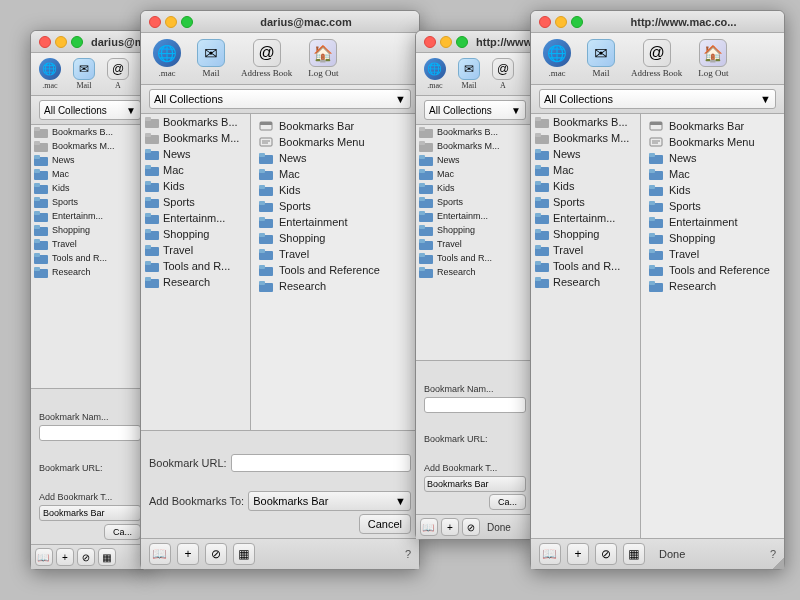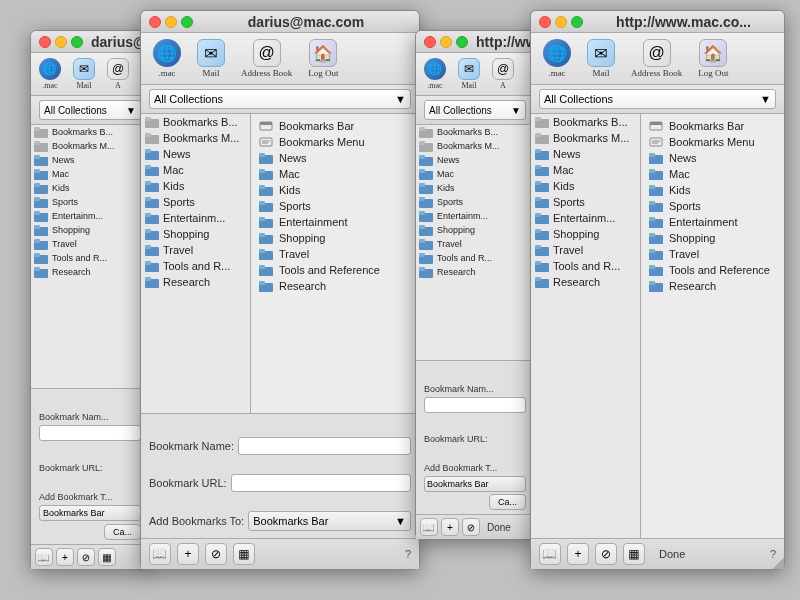--- a/index.html
+++ b/index.html
@@ -36,21 +36,21 @@
       display: flex;
       gap: 4px;
       margin-right: 8px;
     }
 
     .btn-red { width: 12px; height: 12px; border-radius: 50%; background: #ff5f57; border: 1px solid #e0443e; }
     .btn-yellow { width: 12px; height: 12px; border-radius: 50%; background: #ffbd2e; border: 1px solid #dea123; }
     .btn-green { width: 12px; height: 12px; border-radius: 50%; background: #28c940; border: 1px solid #1aab29; }
 
     .title-text {
-      font-size: 14px;
+      font-size: 11px;
       color: #333;
       font-weight: bold;
       flex: 1;
       text-align: center;
     }
 
     
     .toolbar {
       background: linear-gradient(to bottom, #f0f0f0, #dcdcdc);
       padding: 4px 8px;
@@ -639,33 +639,32 @@
                 <rect x="0" y="3" width="14" height="9" rx="1" fill="#5a8fc4"></rect>
                 <rect x="0" y="1" width="6" height="4" rx="1" fill="#7aafd4"></rect>
               </svg>
             <span>Research</span>
           </div>
         </div>
       </div>
 
       <div class="bottom-form">
         <div class="form-row">
-          <span class="form-label">Bookmark Name:</span>
-          <input class="form-input" style="">
-        </div>
-        <div class="form-row">
           <span class="form-label">Bookmark URL:</span>
           <input class="form-input" style="">
         </div>
         <div class="form-row">
           <span class="form-label">Add Bookmarks To:</span>
           <div style="flex:1; height:20px; background:linear-gradient(to bottom,#f5f5f5,#e0e0e0); border:1px solid #aaa; border-radius:3px; font-size:11px; display:flex; align-items:center; padding:0 4px; justify-content:space-between; cursor:pointer;">
             <span>Bookmarks Bar</span>
             <span>▼</span>
           </div>
+        </div>
+        <div style="display:flex; justify-content:flex-end; margin-top:3px;">
+          <button class="form-button">Cancel</button>
         </div>
       </div>
 
       <div class="bottom-toolbar">
         <div class="bt-icon">📖</div>
         <div class="bt-icon">+</div>
         <div class="bt-icon">⊘</div>
         <div class="bt-icon">▦</div>
         <span class="question-mark" style="margin-left:auto;">?</span>
       </div>

